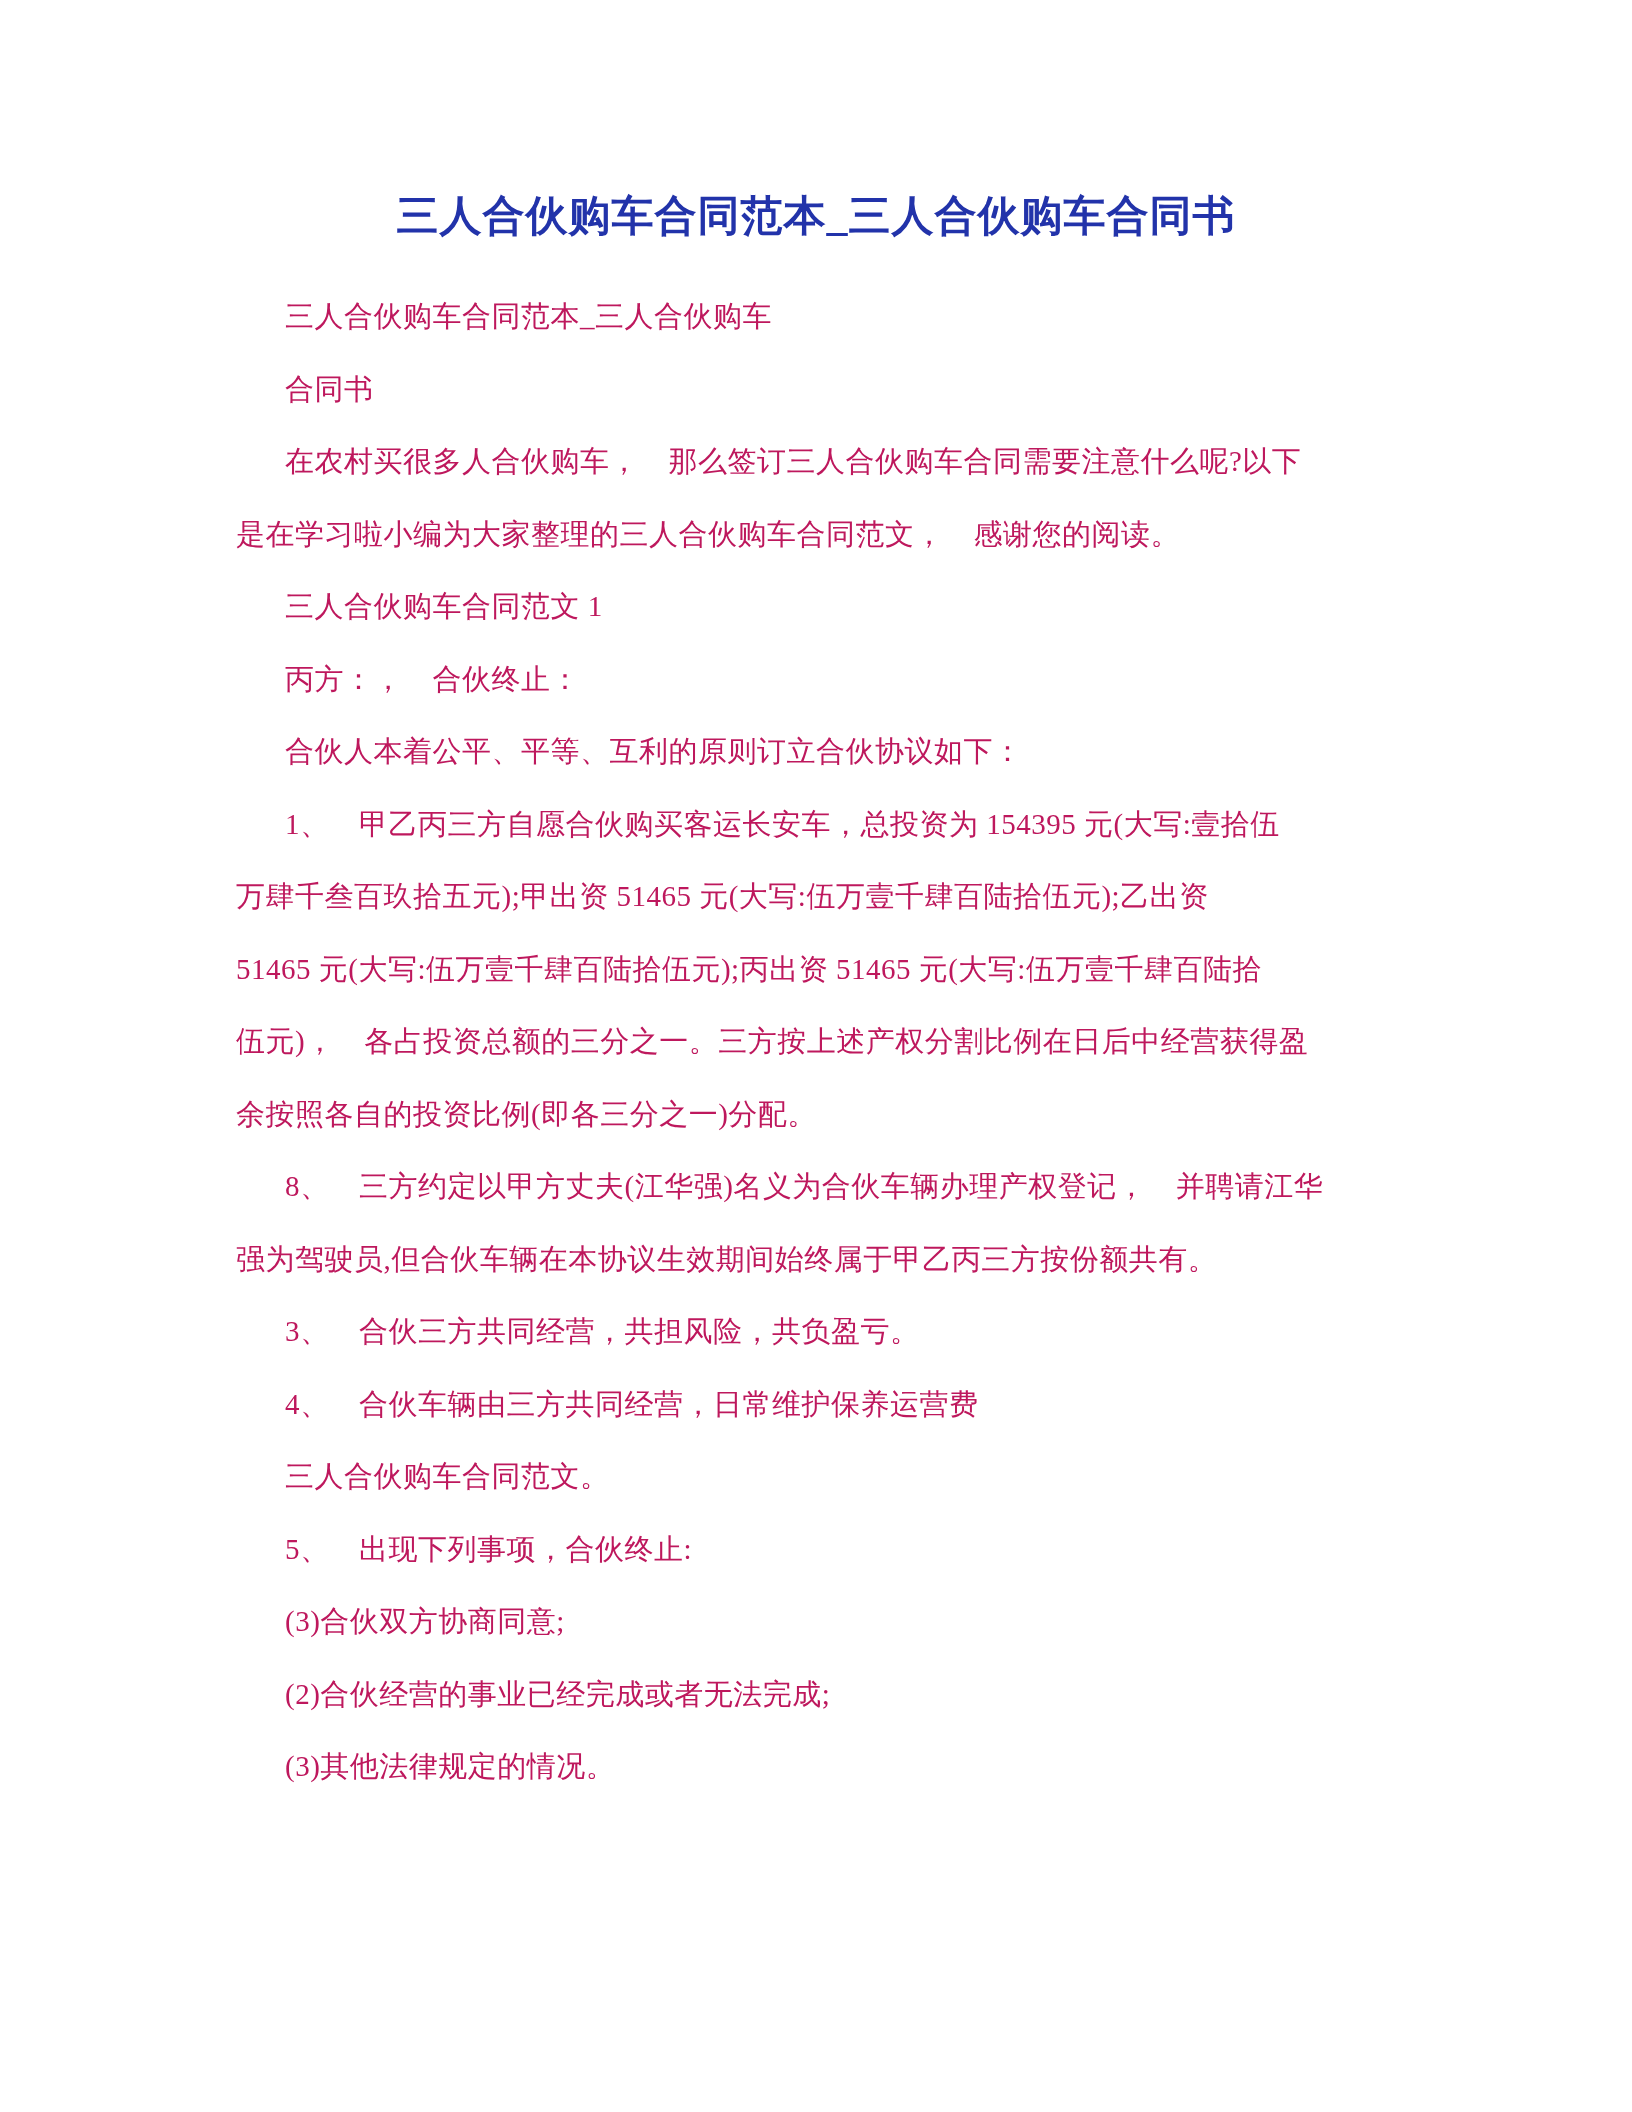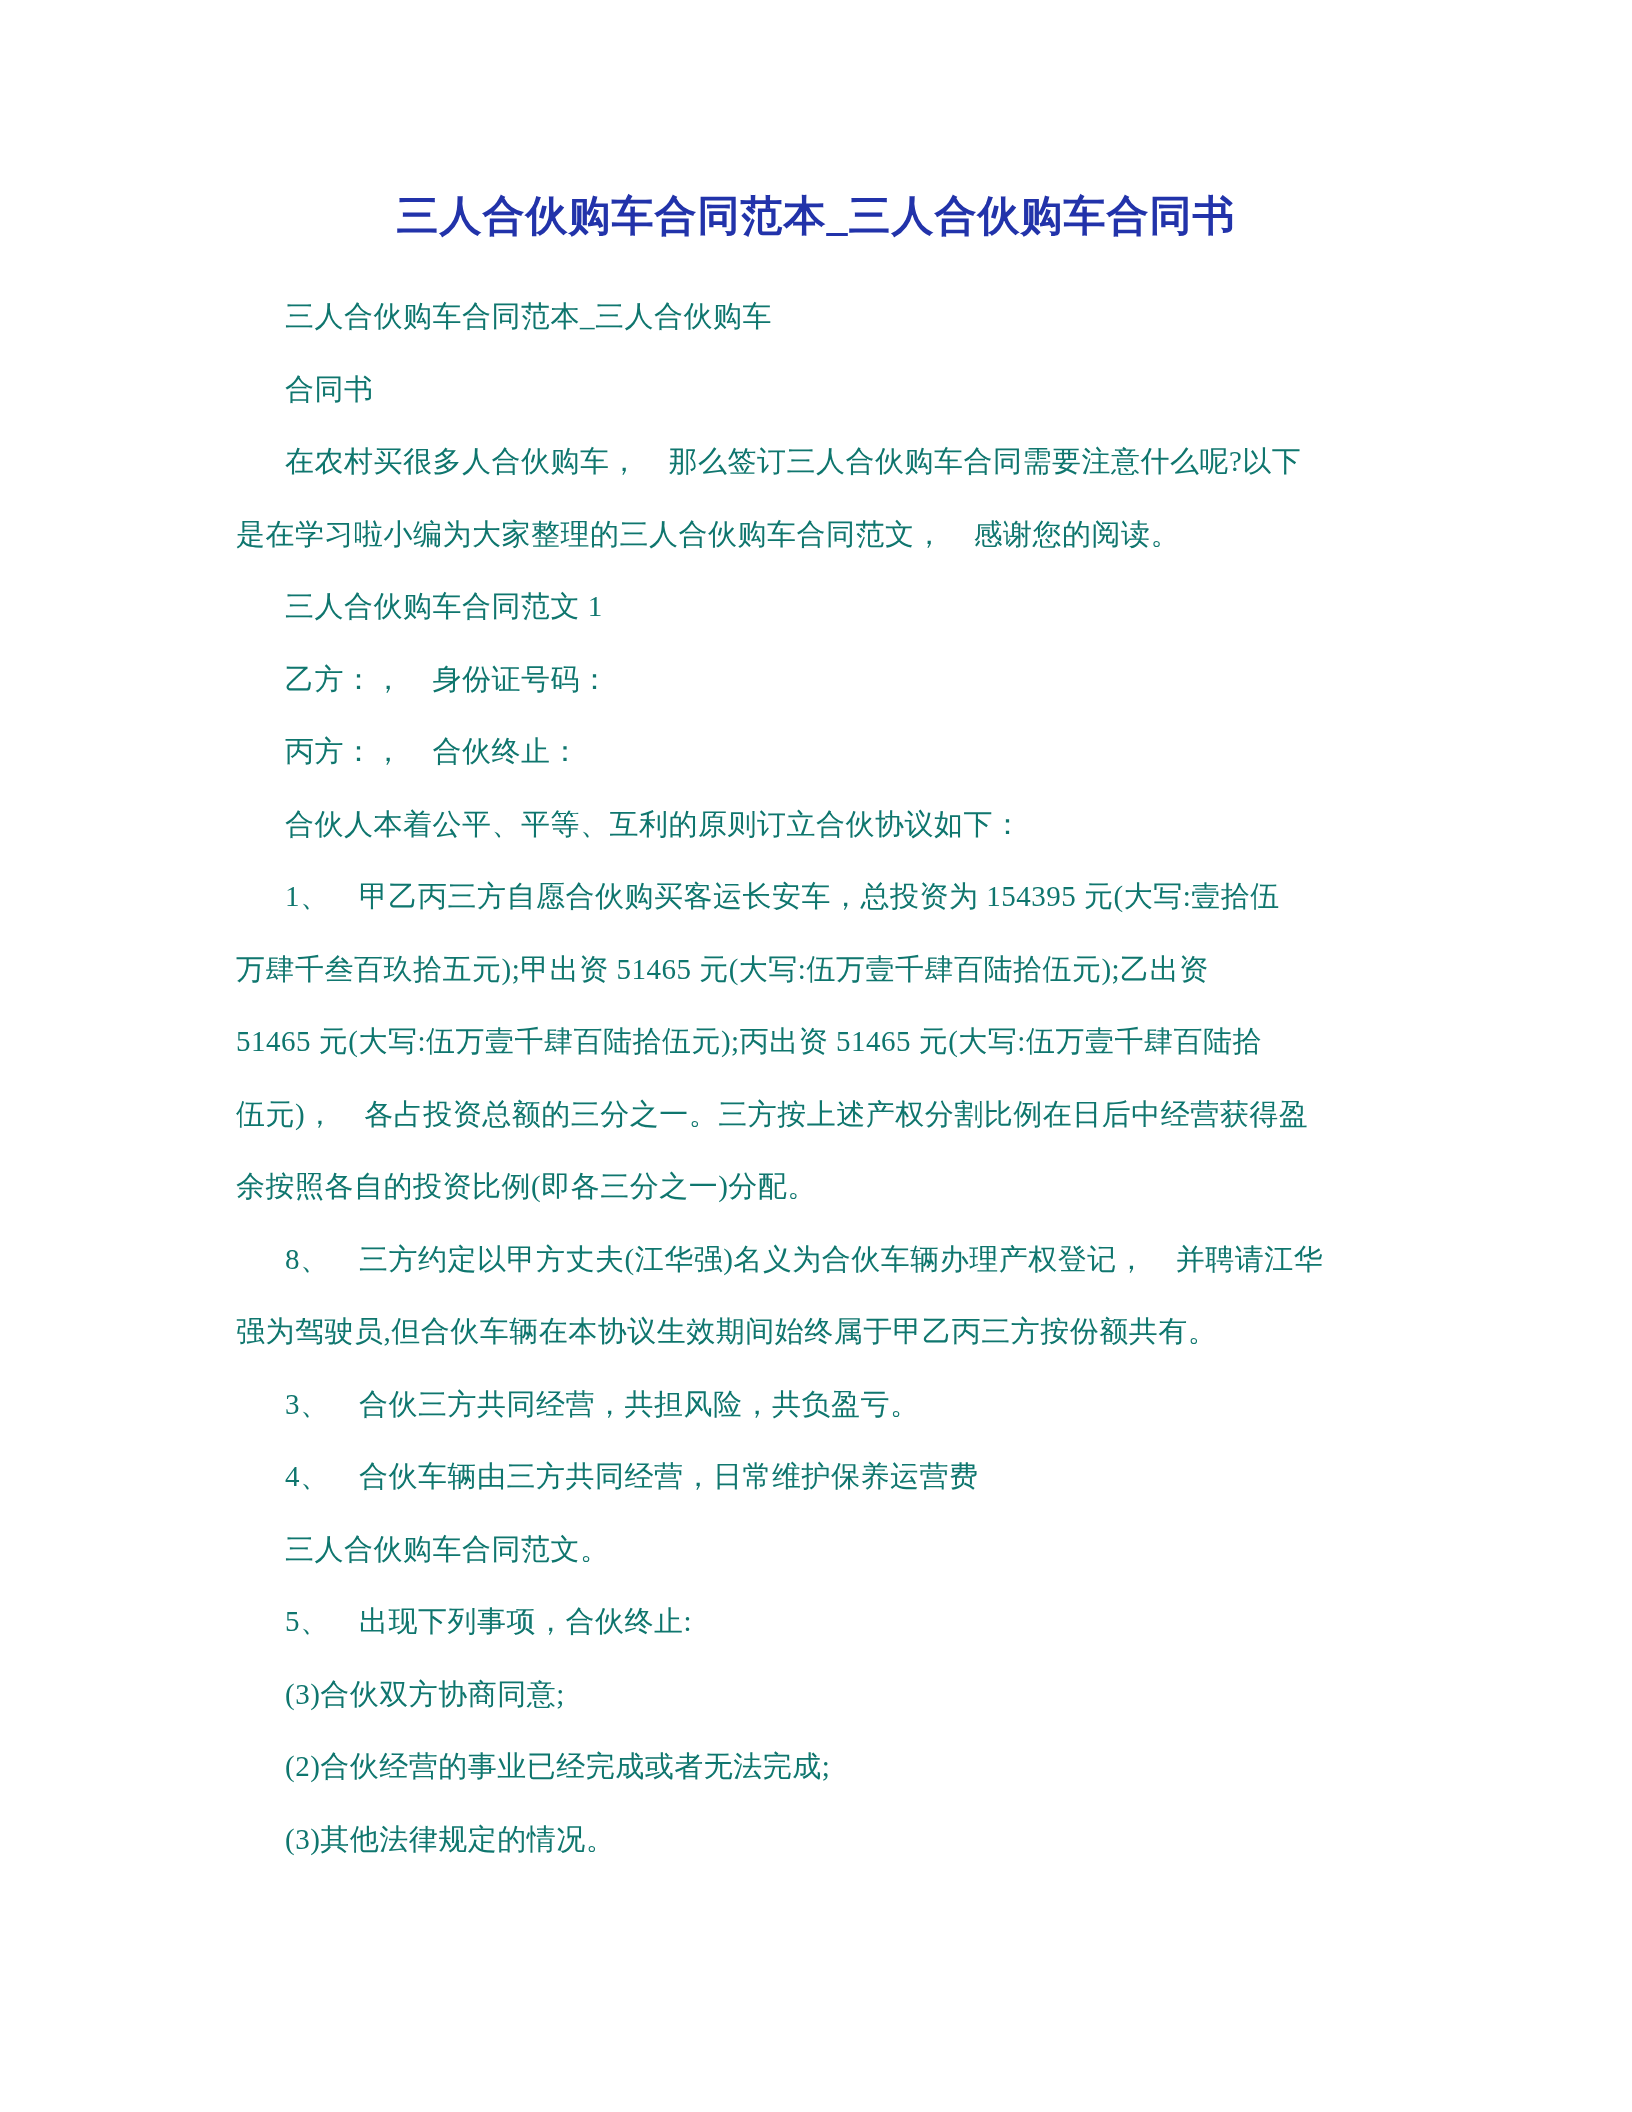--- a/index.html
+++ b/index.html
@@ -45,27 +45,26 @@
   }
   .line.indent {
     text-indent: 49px;
   }
 </style>
 </head>
 <body style="background: rgb(255, 255, 255);">
 
 <div class="page">
   <h1 class="doc-title" style="color: rgb(34, 51, 170);">三人合伙购车合同范本_三人合伙购车合同书</h1>
-  <div class="doc-body" style="color: #0f766e;">
+  <div class="doc-body" style="color: #be185d;">
       <div class="line indent">三人合伙购车合同范本_三人合伙购车</div>
       <div class="line indent">合同书</div>
       <div class="line indent">在农村买很多人合伙购车，　那么签订三人合伙购车合同需要注意什么呢?以下</div>
       <div class="line">是在学习啦小编为大家整理的三人合伙购车合同范文，　感谢您的阅读。</div>
       <div class="line indent">三人合伙购车合同范文 1</div>
-      <div class="line indent">乙方：，　身份证号码：</div>
       <div class="line indent">丙方：，　合伙终止：</div>
       <div class="line indent">合伙人本着公平、平等、互利的原则订立合伙协议如下：</div>
       <div class="line indent">1、　甲乙丙三方自愿合伙购买客运长安车，总投资为 154395 元(大写:壹拾伍</div>
       <div class="line">万肆千叁百玖拾五元);甲出资 51465 元(大写:伍万壹千肆百陆拾伍元);乙出资</div>
       <div class="line">51465 元(大写:伍万壹千肆百陆拾伍元);丙出资 51465 元(大写:伍万壹千肆百陆拾</div>
       <div class="line">伍元)，　各占投资总额的三分之一。三方按上述产权分割比例在日后中经营获得盈</div>
       <div class="line">余按照各自的投资比例(即各三分之一)分配。</div>
       <div class="line indent">8、　三方约定以甲方丈夫(江华强)名义为合伙车辆办理产权登记，　并聘请江华</div>
       <div class="line">强为驾驶员,但合伙车辆在本协议生效期间始终属于甲乙丙三方按份额共有。</div>
       <div class="line indent">3、　合伙三方共同经营，共担风险，共负盈亏。</div>

